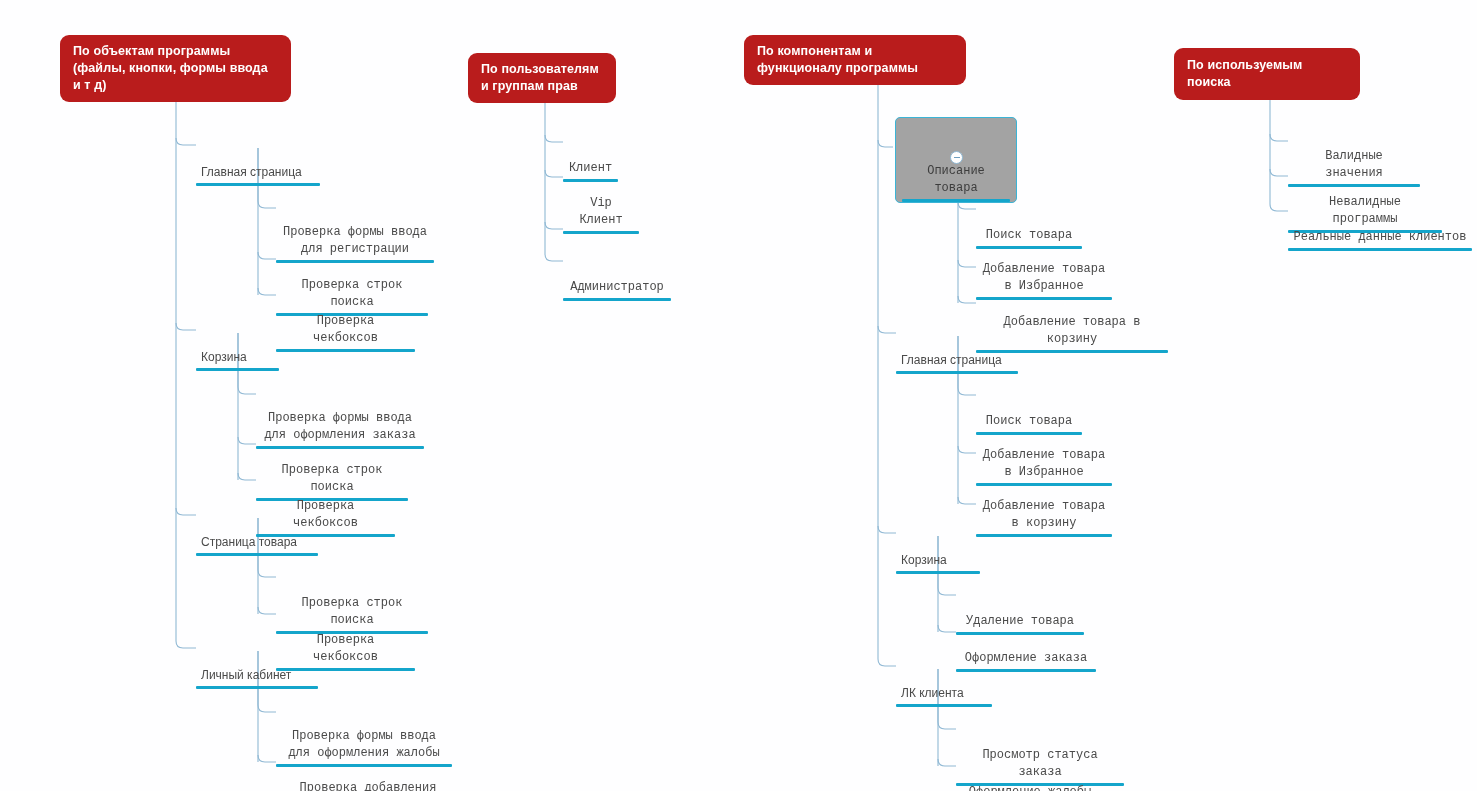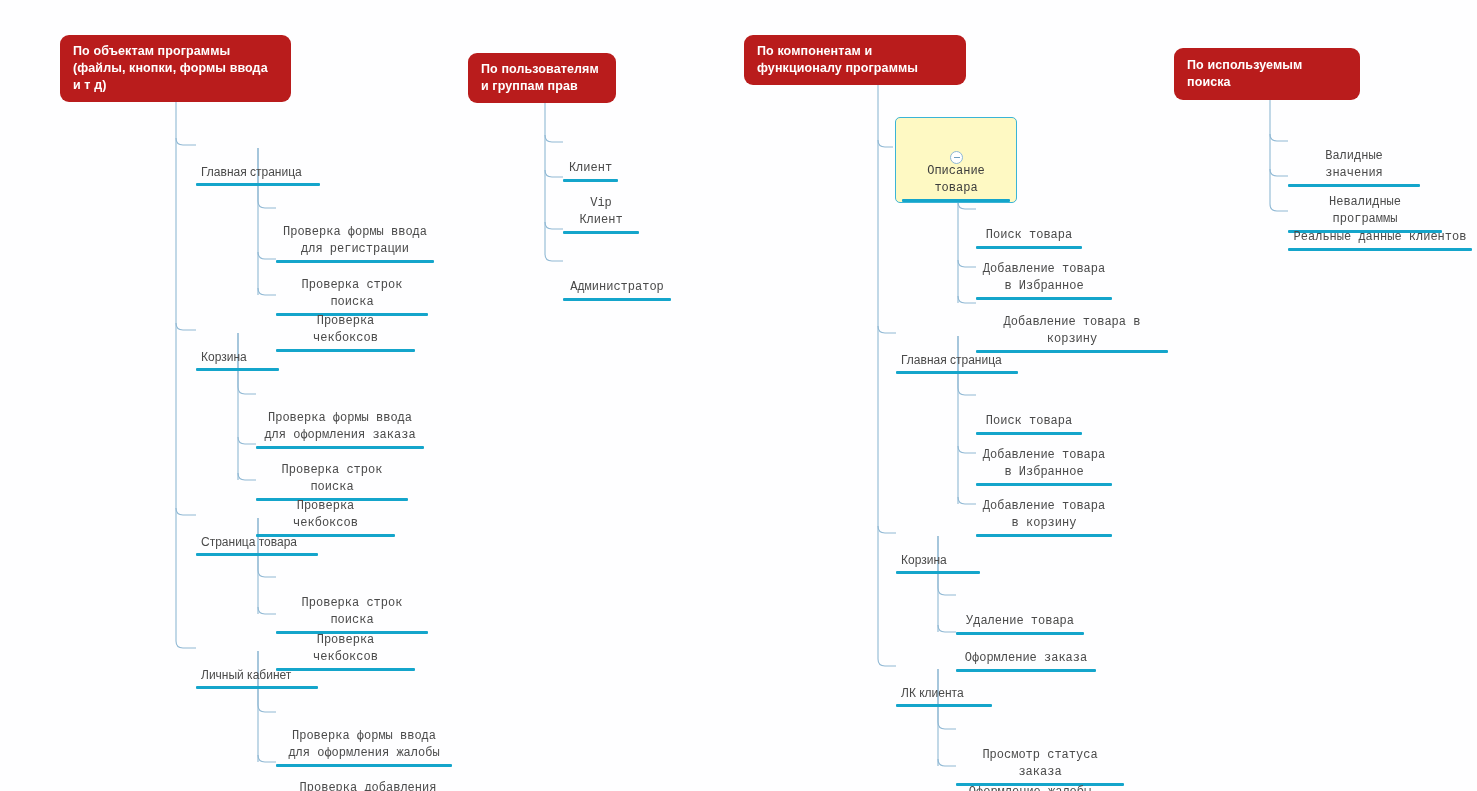--- a/index.html
+++ b/index.html
@@ -59,21 +59,21 @@
     background: #14A5CB;
     border-radius: 1px;
   }
   .node.ctr .txt { text-align: center; font-family: Liberation Mono, monospace; }
   .node.lft .txt { text-align: left; }
 
   
   .node.selected {
     border: 1.6px solid #3BB4D6;
     border-radius: 5px;
-    background: #fef9c3;
+    background: #a3a3a3;
     padding: 3px 6px 0 6px;
   }
   .node.selected .txt { color: #3d3d3d; }
 
   
   .toggle {
     position: absolute;
     width: 13px;
     height: 13px;
     border: 1px solid #8fb8d4;

